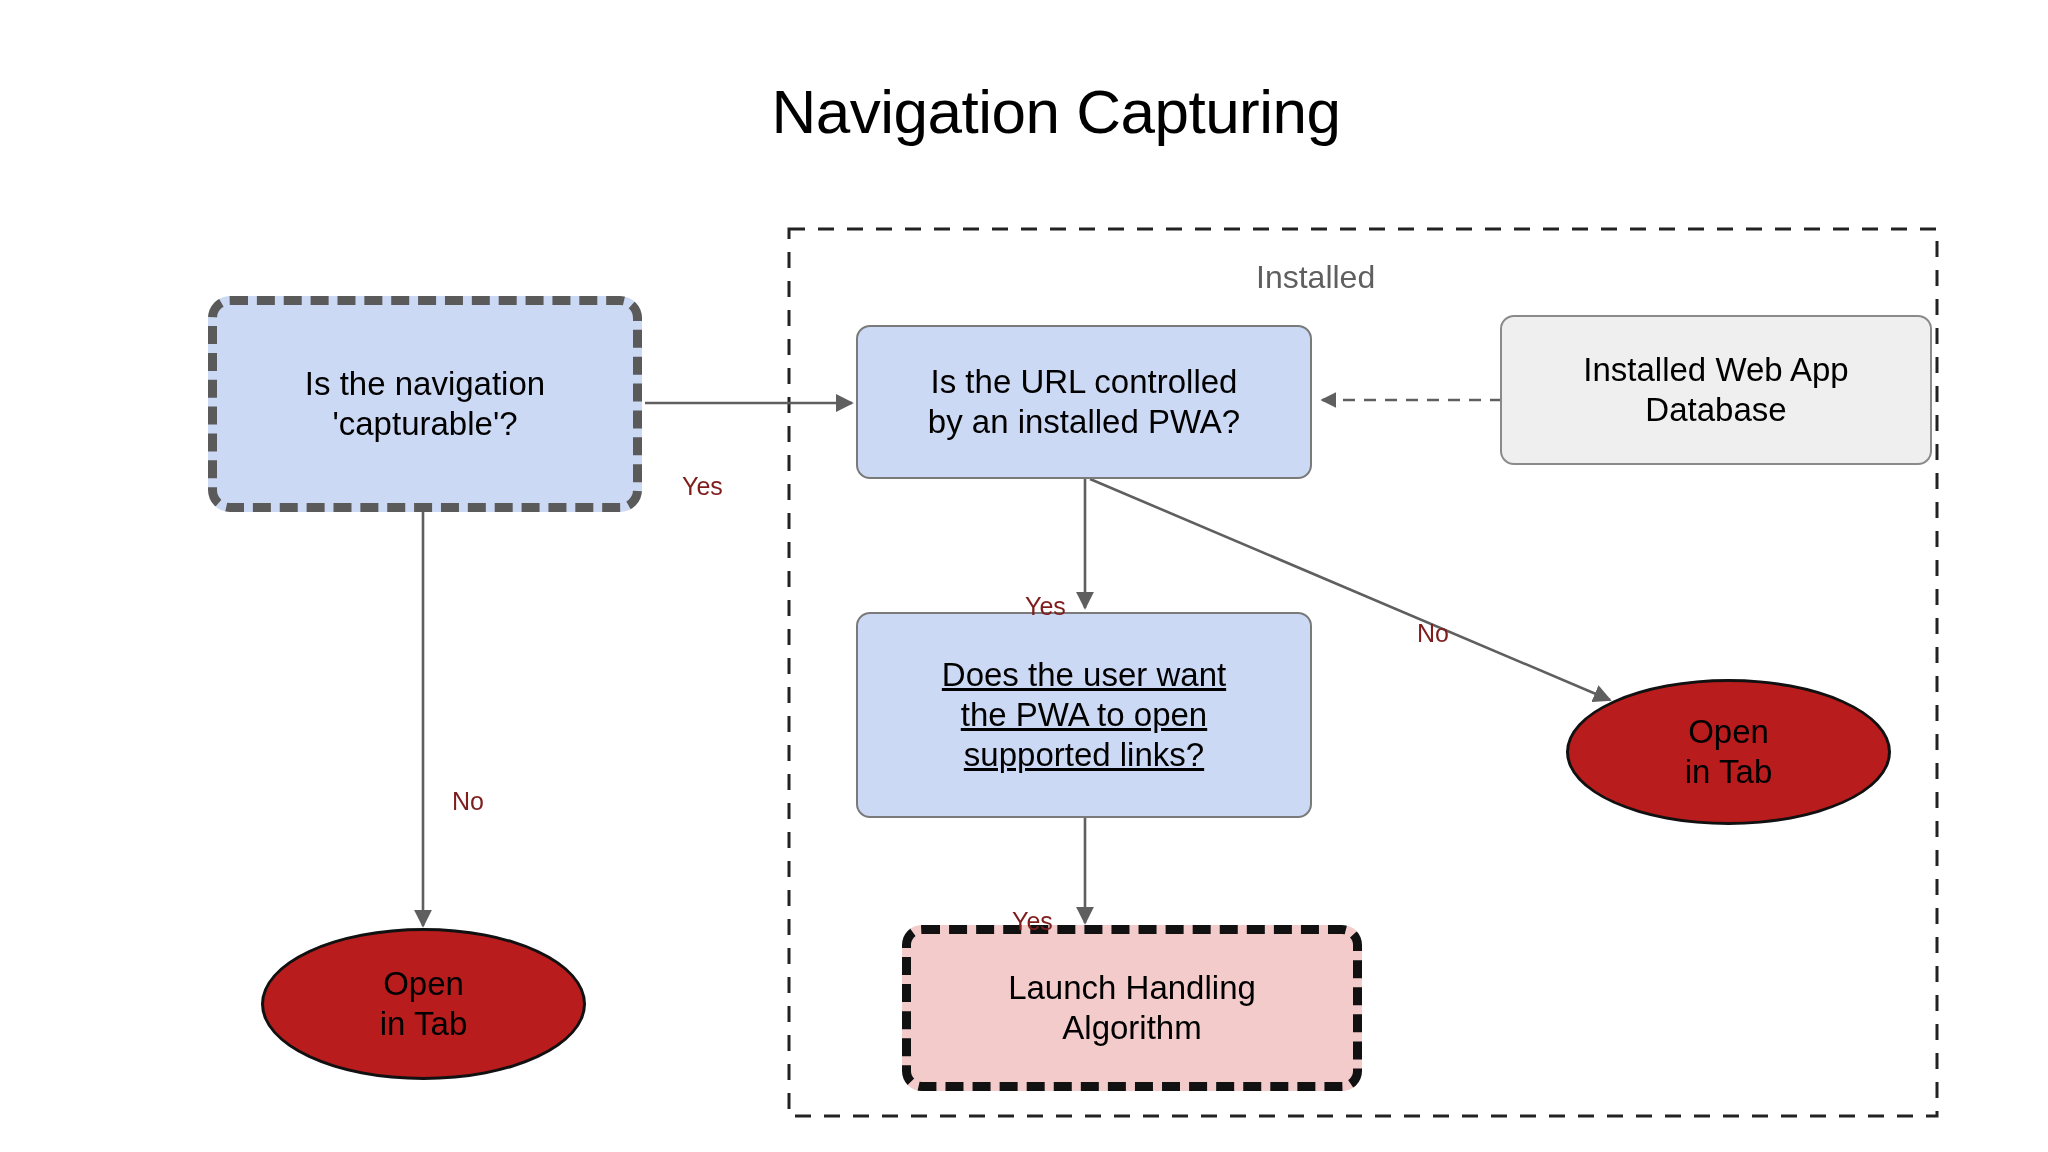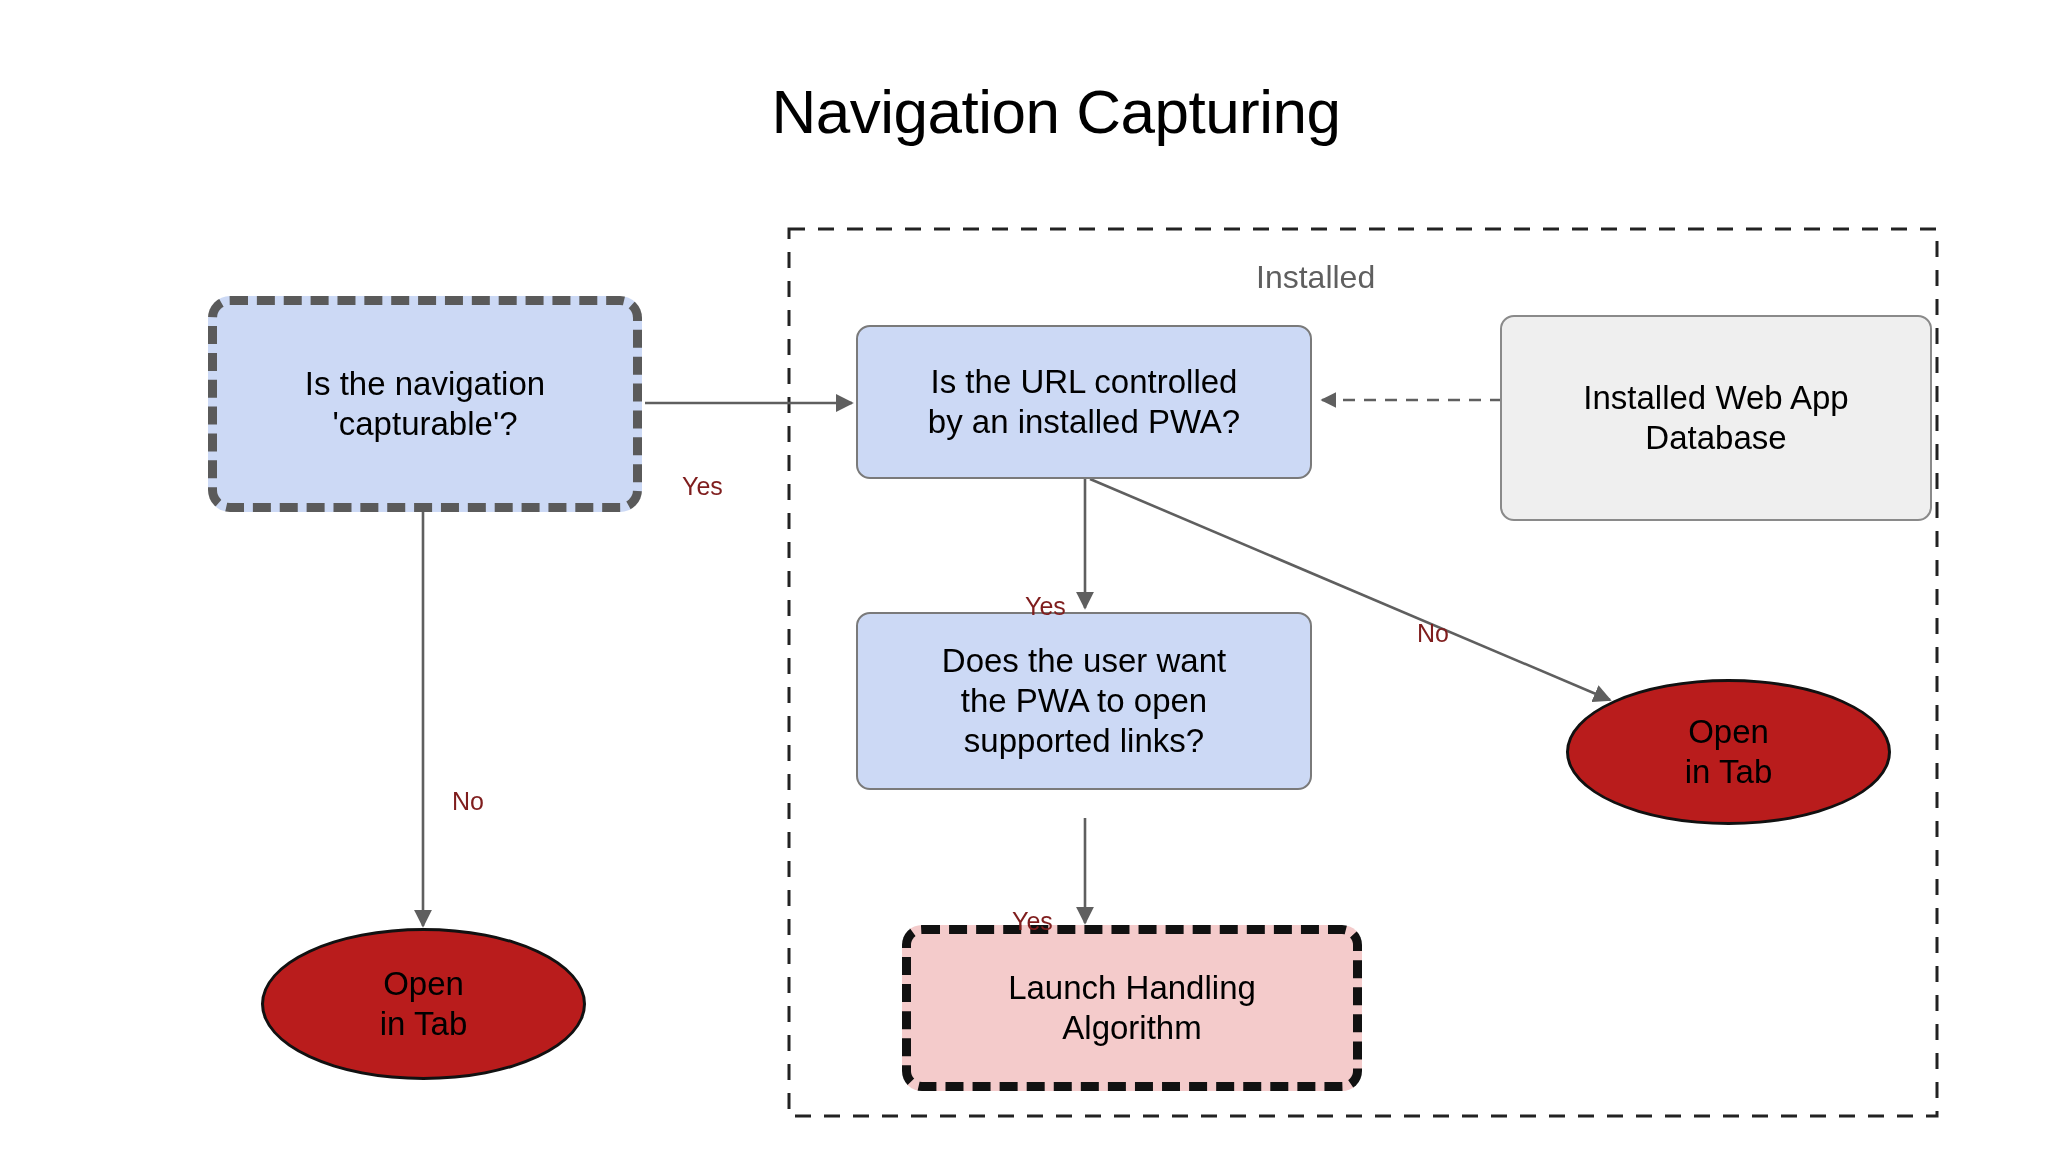--- a/index.html
+++ b/index.html
@@ -122,24 +122,24 @@
 <div class="diagram-title">Navigation Capturing</div>
 
 <div class="group-label" style="left: 1256px; top: 258px;">Installed</div>
 
 <div class="node node-rect node-blue node-dashed-gray" style="left: 208px; top: 296px; width: 434px; height: 216px;">Is the navigation
 'capturable'?</div>
 
 <div class="node node-rect node-blue node-blue-solid" style="left: 856px; top: 325px; width: 456px; height: 154px;">Is the URL controlled
 by an installed PWA?</div>
 
-<div class="node node-rect node-gray" style="left: 1500px; top: 315px; width: 432px; height: 206px;">Installed Web App
+<div class="node node-rect node-gray" style="left: 1500px; top: 315px; width: 432px; height: 150px;">Installed Web App
 Database</div>
 
-<div class="node node-rect node-blue node-blue-solid" style="left: 856px; top: 612px; width: 456px; height: 178px;">Does the user want
+<div class="node node-rect node-blue node-blue-solid" style="left: 856px; top: 612px; width: 456px; height: 206px; text-decoration: underline;">Does the user want
 the PWA to open
 supported links?</div>
 
 <div class="node node-rect node-pink" style="left: 854px; top: 925px; width: 460px; height: 166px;">Launch Handling
 Algorithm</div>
 
 <div class="node node-ellipse" style="left: 261px; top: 928px; width: 325px; height: 152px;">Open
 in Tab</div>
 
 <div class="node node-ellipse" style="left: 1566px; top: 679px; width: 325px; height: 146px;">Open

